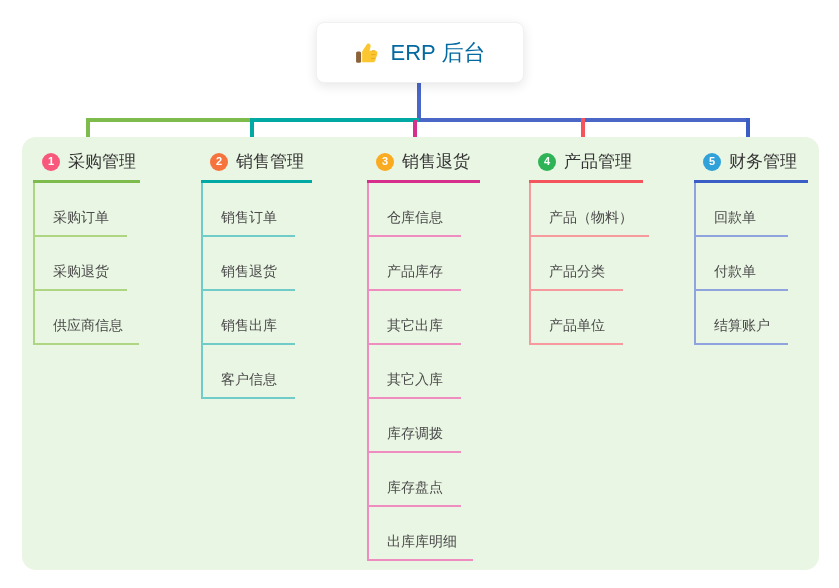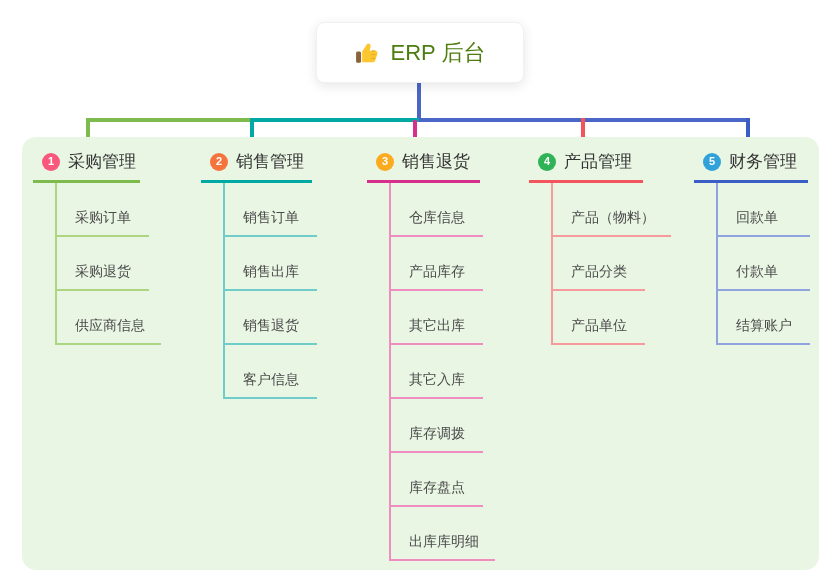--- a/index.html
+++ b/index.html
@@ -5,21 +5,21 @@
   * { margin:0; padding:0; box-sizing:border-box; }
   body { background:#ffffff; font-family:"Liberation Sans","DejaVu Sans",sans-serif; }
   .canvas { position:relative; width:839px; height:588px; background:#ffffff; overflow:hidden; }
 
   
   .root-node {
     position:absolute; left:316px; top:22px; width:208px; height:61px;
     background:#ffffff; border:1px solid #f1f1f1; border-radius:8px;
     box-shadow:0 3px 12px rgba(0,0,0,0.10);
     display:flex; align-items:center; justify-content:center; gap:10px;
-    font-size:22px; color:#4d7c0f; z-index:5;
+    font-size:22px; color:#0369a1; z-index:5;
   }
 
   
   .line { position:absolute; }
   .root-drop   { left:417px; top:83px;  width:4px;  height:37px; background:#4a66c6; }
   .h-green     { left:86px;  top:118px; width:166px; height:4px; background:#7cbb4c; }
   .h-teal      { left:252px; top:118px; width:167px; height:4px; background:#00a9a4; }
   .h-blue      { left:419px; top:118px; width:331px; height:4px; background:#4a66c6; }
   .d-green     { left:86px;  top:118px; width:4px; height:32px; background:#7cbb4c; }
   .d-teal      { left:250px; top:118px; width:4px; height:32px; background:#00a9a4; }
@@ -56,21 +56,21 @@
     width:18px; height:18px; border-radius:50%; flex:0 0 18px;
     display:flex; align-items:center; justify-content:center;
     color:#ffffff; font-size:11px; font-weight:bold; line-height:1;
   }
   .badge-1 { background:#f8587b; }
   .badge-2 { background:#f5743d; }
   .badge-3 { background:#fbab1f; }
   .badge-4 { background:#2fb357; }
   .badge-5 { background:#30a2d9; }
 
-  .children { margin-left:22px; border-left:2px solid; width:max-content; }
+  .children { margin-left:0; border-left:2px solid; width:max-content; }
   .col-1 .children { border-color:#aed581; }
   .col-2 .children { border-color:#6fccc8; }
   .col-3 .children { border-color:#ef8cc0; }
   .col-4 .children { border-color:#f79a9e; }
   .col-5 .children { border-color:#8fa3de; }
 
   .child {
     height:54px; display:flex; align-items:flex-end;
     border-bottom:2px solid; min-width:92px; width:max-content;
     padding:0 16px 8px 18px; font-size:14px; color:#4a4a4a; white-space:nowrap;
@@ -119,22 +119,22 @@
     </div>
   </div>
 
   <div class="col col-2">
     <div class="branch-title">
       <span class="badge badge-2">2</span>
       <span>销售管理</span>
     </div>
     <div class="children">
       <div class="child">销售订单</div>
+      <div class="child">销售退货</div>
       <div class="child">销售出库</div>
-      <div class="child">销售退货</div>
       <div class="child">客户信息</div>
     </div>
   </div>
 
   <div class="col col-3">
     <div class="branch-title">
       <span class="badge badge-3">3</span>
       <span>销售退货</span>
     </div>
     <div class="children">

